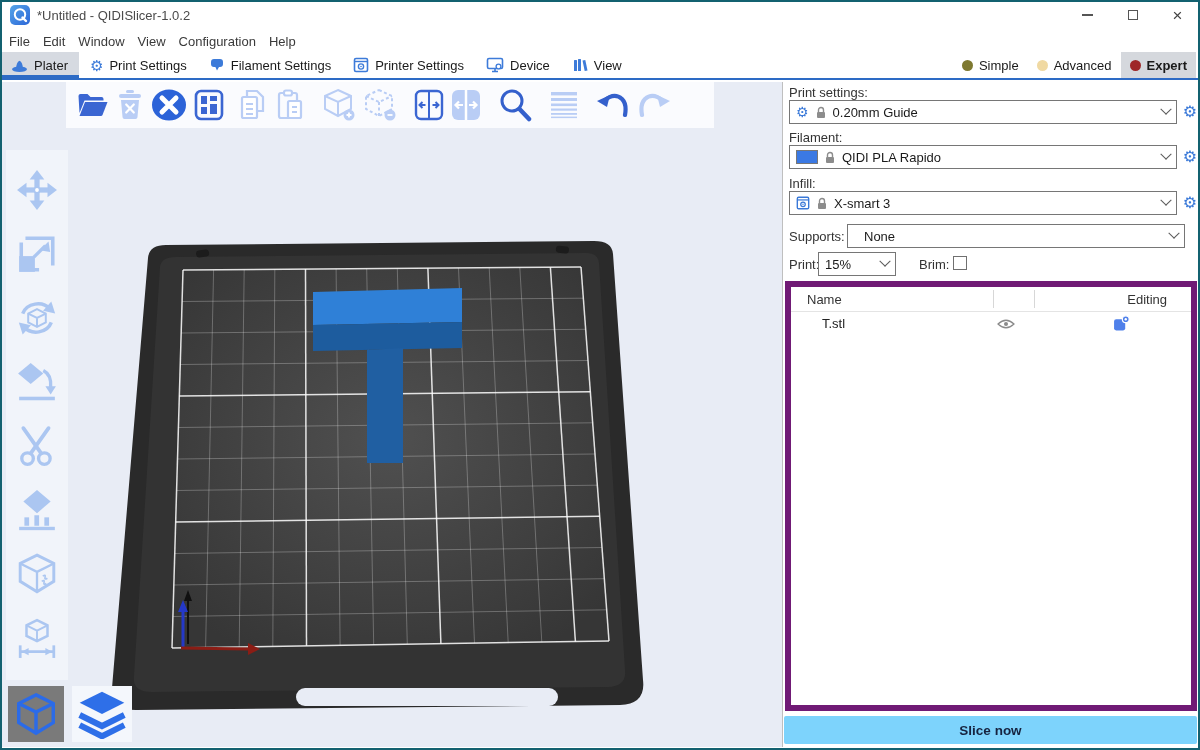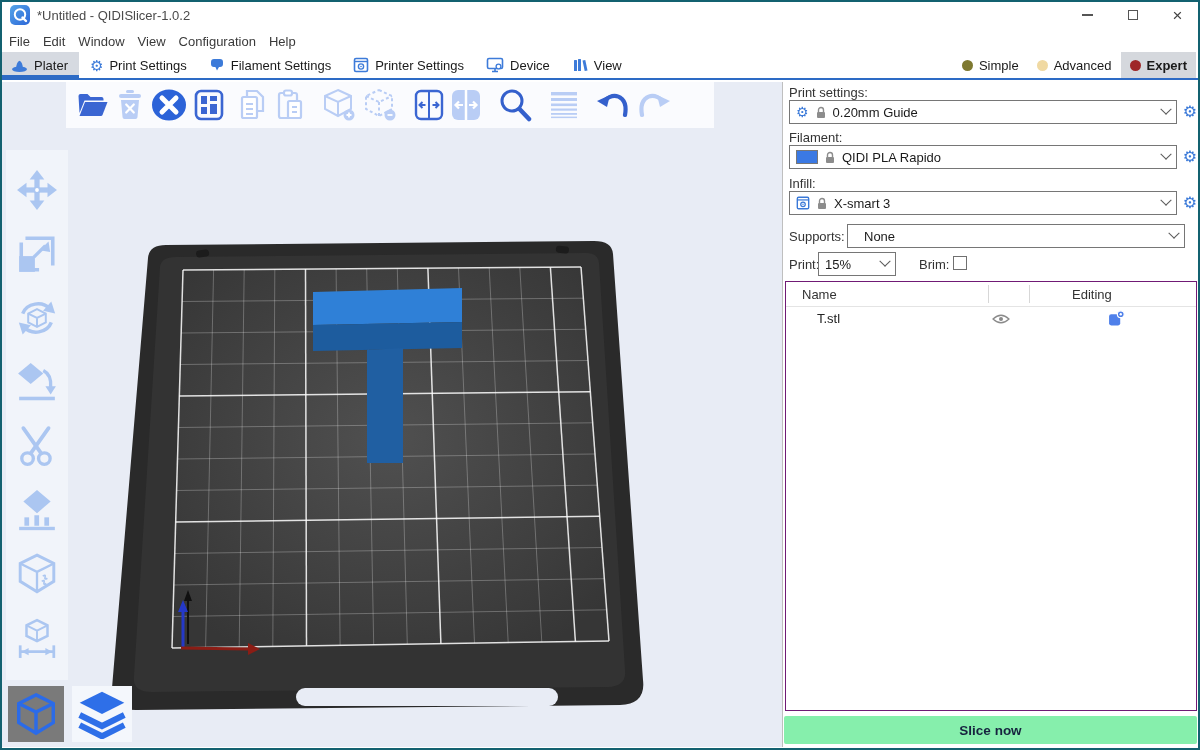--- a/index.html
+++ b/index.html
@@ -59,31 +59,31 @@
   .side-panel { position:absolute; left:782px; top:0; width:418px; height:665px; background:#fff; border-left:1px solid #BFBFBF; font-size:13px; color:#2A2A2A; }
   .sp-label { position:absolute; left:6px; font-size:13px; color:#333; }
   .combo { position:absolute; height:24px; background:#fff; border:1px solid #767676; display:flex; align-items:center; padding:0 6px; gap:7px; }
   .combo-text { font-size:13px; color:#1A1A1A; white-space:nowrap; }
   .chev { width:8px; height:8px; border-right:1.6px solid #5A5A5A; border-bottom:1.6px solid #5A5A5A; transform:rotate(45deg) translate(-2px,-2px); margin-left:auto; flex:0 0 auto; }
   .gear-btn { position:absolute; width:18px; height:18px; color:#3A79D8; font-size:16px; line-height:18px; text-align:center; }
   .gear-glyph-combo { color:#3A79D8; font-size:14px; line-height:1; }
   .swatch { width:22px; height:14px; background:#3B79E3; border:1px solid #777; flex:0 0 auto; }
   .checkbox { position:absolute; width:14px; height:14px; border:1px solid #707070; background:#fff; }
 
-  .obj-list { position:absolute; left:2px; top:199px; width:412px; height:430px; border:1px solid #701a75; background:#fff; }
+  .obj-list { position:absolute; left:2px; top:199px; width:412px; height:430px; border:6px solid #701a75; background:#fff; }
   .obj-header { position:relative; height:25px; border-bottom:1px solid #E4E4E4; }
   .obj-header .hname { position:absolute; left:16px; top:5px; color:#333; }
-  .obj-header .hedit { position:absolute; left:286px; width:100px; text-align:left; top:5px; color:#333; }
+  .obj-header .hedit { position:absolute; left:276px; width:100px; text-align:right; top:5px; color:#333; }
   .hsep { position:absolute; top:3px; width:1px; height:18px; background:#D7D7D7; }
   .obj-row { position:relative; height:24px; }
   .obj-row .rname { position:absolute; left:31px; top:4px; color:#222; }
   .obj-row .reye { position:absolute; left:206px; top:6px; }
   .obj-row .redit { position:absolute; left:322px; top:3px; }
 
-  .slice-btn { position:absolute; left:1px; top:634px; width:413px; height:28px; background:#86efac; border-radius:2px; display:flex; align-items:center; justify-content:center; font-size:13.5px; font-weight:bold; color:#16233F; }
+  .slice-btn { position:absolute; left:1px; top:634px; width:413px; height:28px; background:#7dd3fc; border-radius:2px; display:flex; align-items:center; justify-content:center; font-size:13.5px; font-weight:bold; color:#16233F; }
 </style>
 </head>
 <body>
 
 <div class="window">
 
   <div class="titlebar">
     <div class="app-icon">
       <svg viewBox="0 0 20 20">
           <circle cx="10" cy="9.5" r="5.2" fill="none" stroke="#fff" stroke-width="2"></circle>

